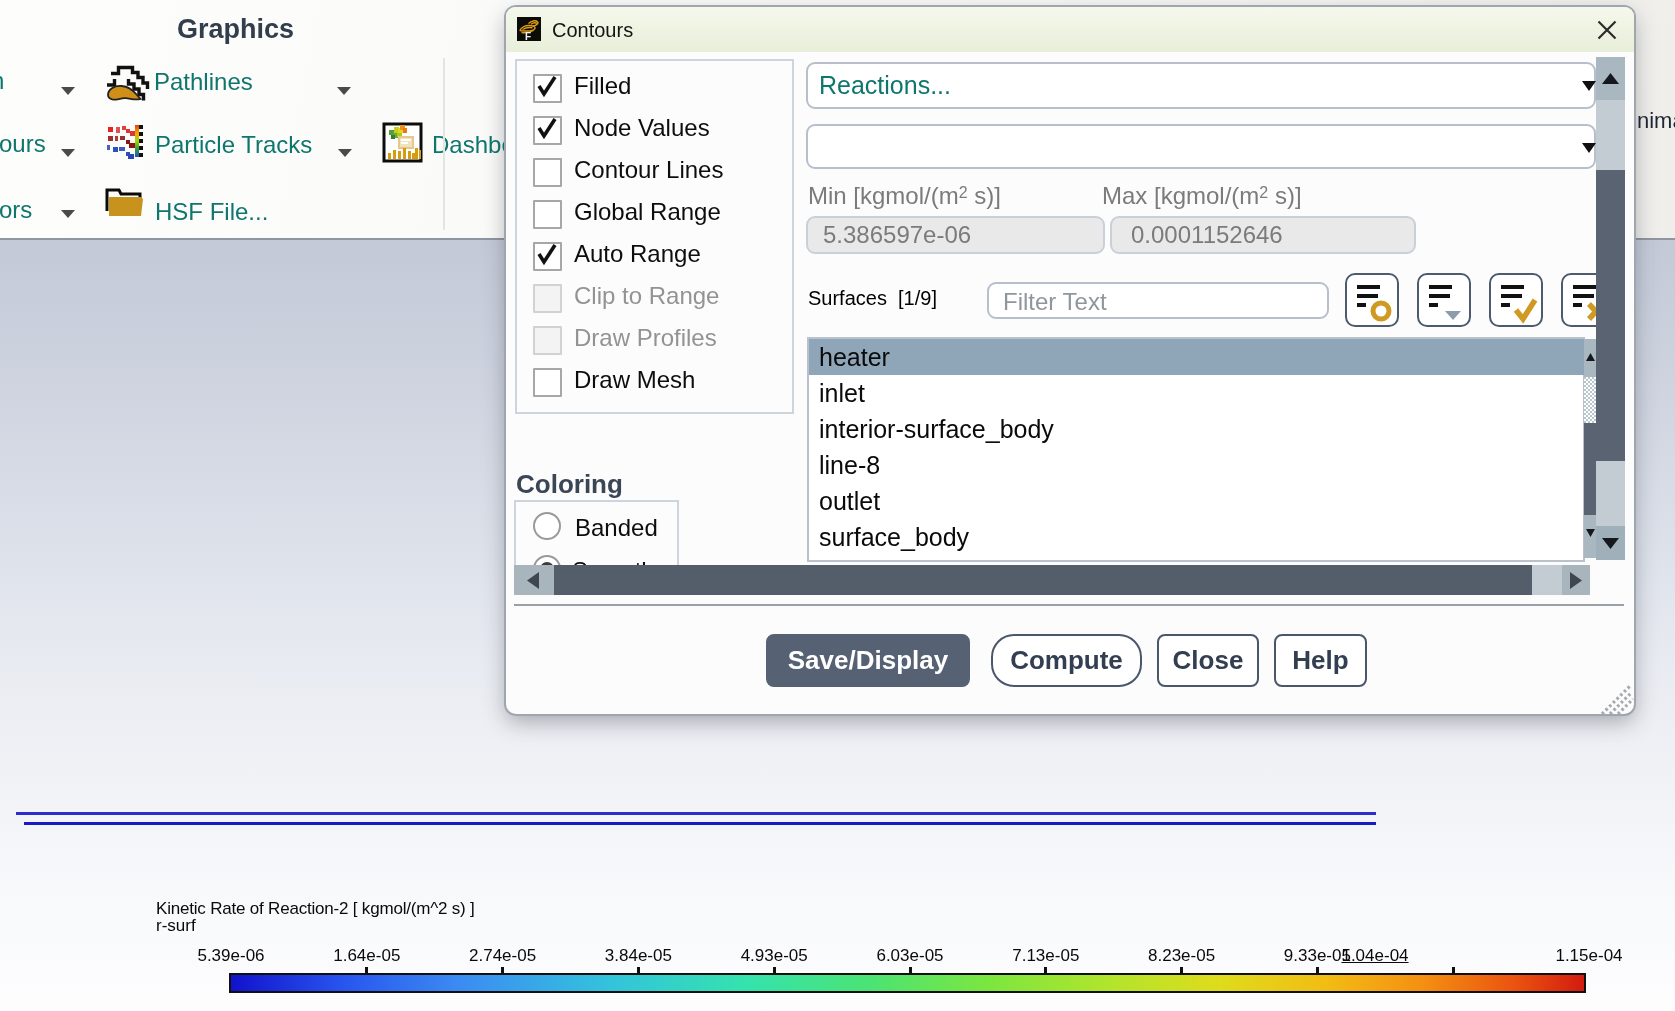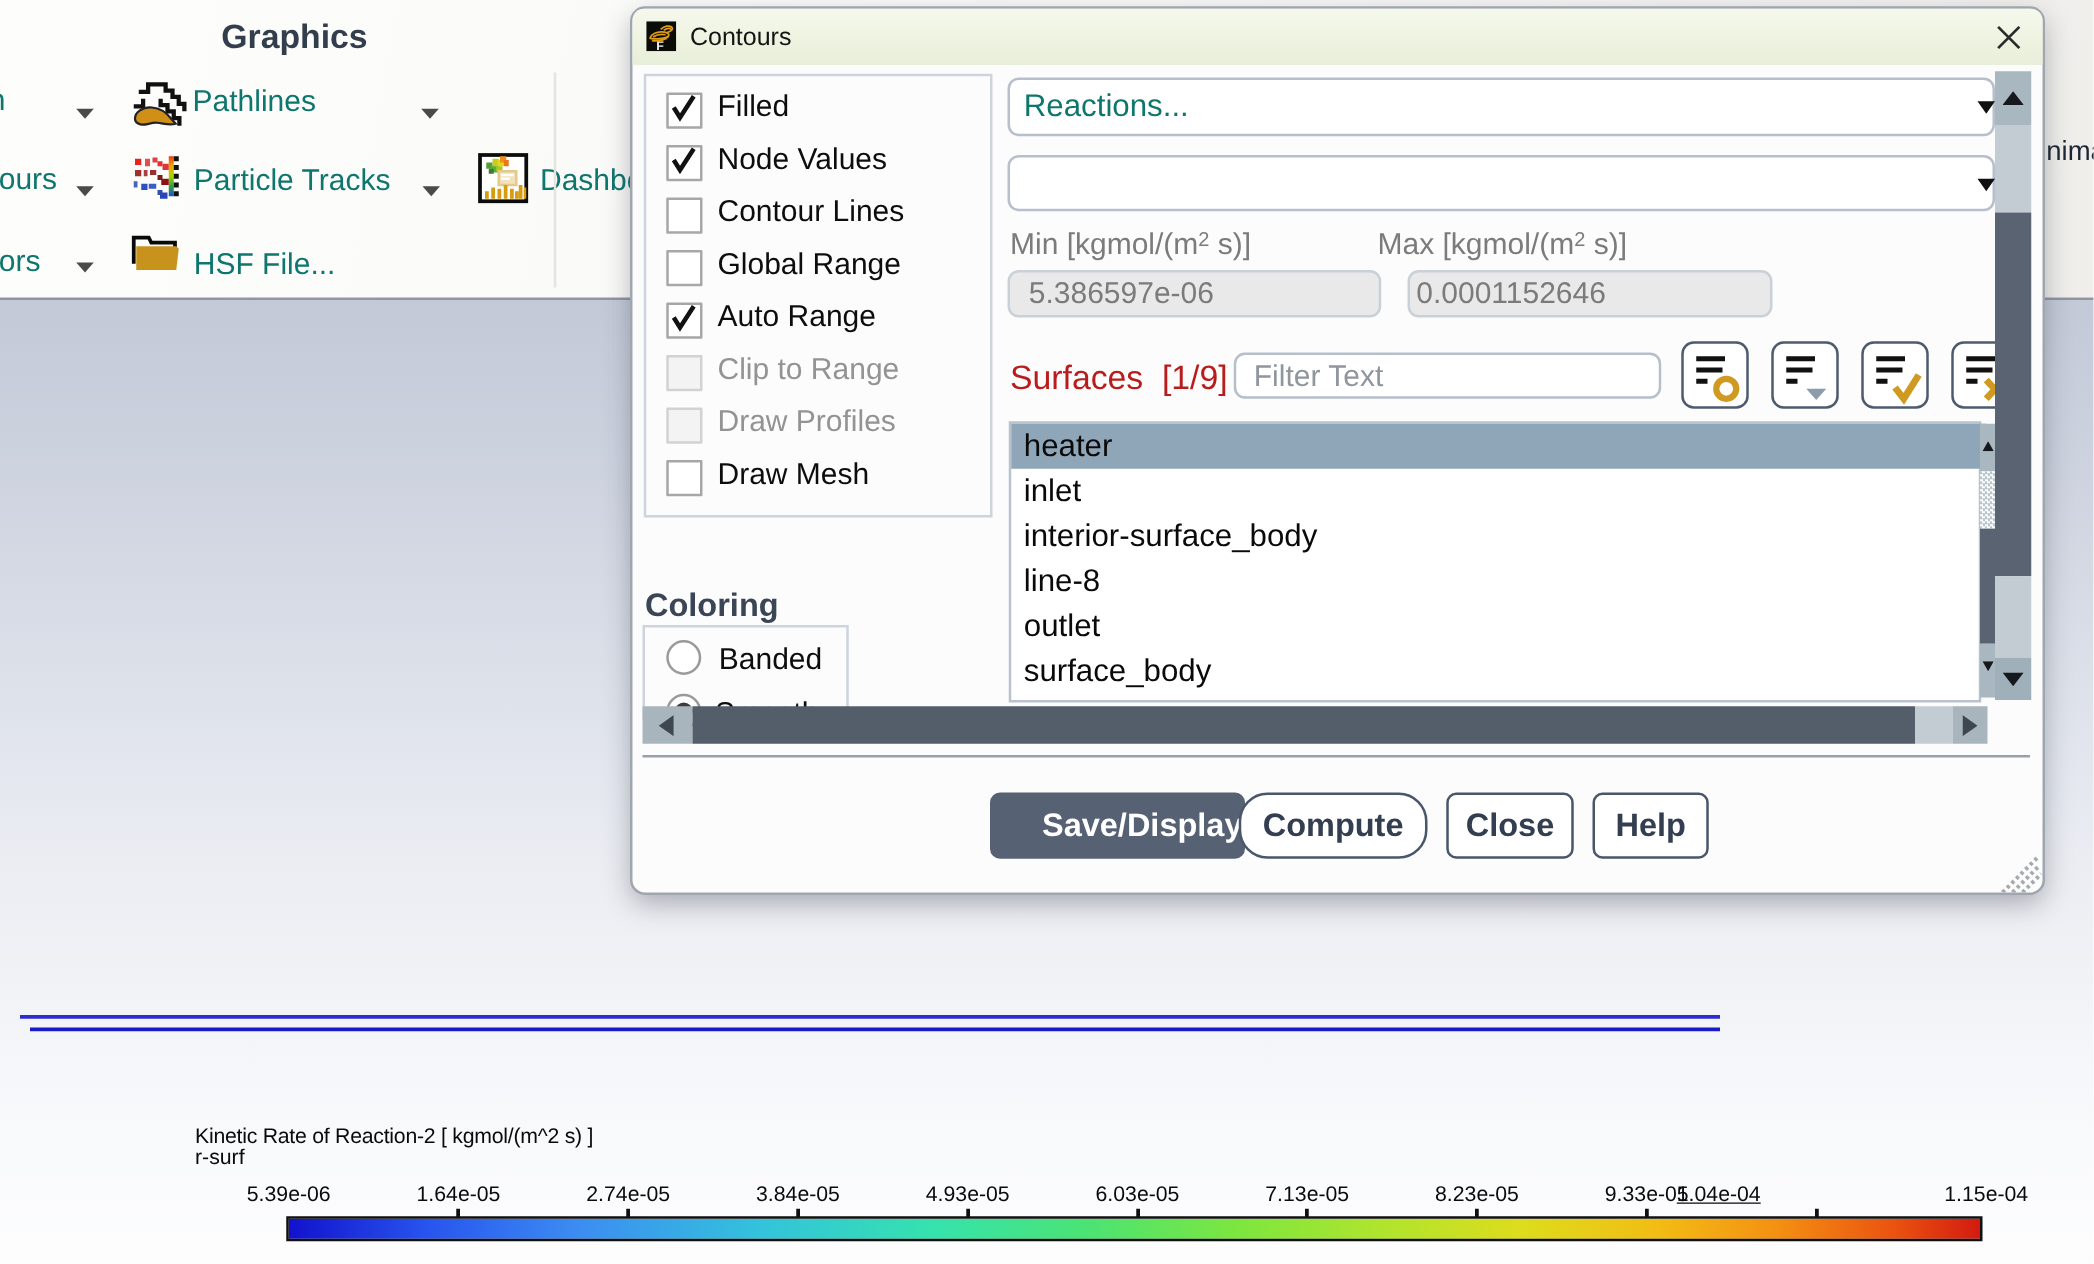--- a/index.html
+++ b/index.html
@@ -206,23 +206,23 @@
 
     <div class="abs combo" style="left:300px;top:55px;width:786px;height:43px;"></div>
     <div class="abs rtxt" style="left:313px;top:64px;font-size:25px;">Reactions...</div>
     <div class="abs carr" style="left:1076px;top:74px;"></div>
     <div class="abs combo" style="left:300px;top:117px;width:786px;height:41px;"></div>
     <div class="abs carr" style="left:1076px;top:136px;"></div>
 
     <div class="abs" style="left:302px;top:175px;font-size:24px;color:#7b7b7b;">Min [kgmol/(m<span style="font-size:16px;vertical-align:6px;">2</span> s)]</div>
     <div class="abs" style="left:596px;top:175px;font-size:24px;color:#7b7b7b;">Max [kgmol/(m<span style="font-size:16px;vertical-align:6px;">2</span> s)]</div>
     <div class="abs field" style="left:300px;top:209px;width:280px;height:34px;line-height:34px;padding-left:15px;">5.386597e-06</div>
-    <div class="abs field" style="left:620px;top:209px;width:283px;height:34px;line-height:34px;padding-left:5px;">0.0001152646</div>
-
-    <div class="abs" style="left:302px;top:280px;font-size:27px;color:#b91c1c;">Surfaces&nbsp; [1/9]</div>
+    <div class="abs field" style="left:604px;top:209px;width:283px;height:34px;line-height:34px;padding-left:19px;">0.0001152646</div>
+
+    <div class="abs" style="left:302px;top:280px;font-size:20px;color:#000000;">Surfaces&nbsp; [1/9]</div>
     <div class="abs combo" style="left:481px;top:275px;width:338px;height:33px;"></div>
     <div class="abs" style="left:497px;top:281px;font-size:24px;color:#90969d;">Filter Text</div>
 
     <div class="abs ibtn" style="left:839px;top:266px;"></div>
     <div class="abs ibtn" style="left:911px;top:266px;"></div>
     <div class="abs ibtn" style="left:983px;top:266px;"></div>
     <div class="abs ibtn" style="left:1055px;top:266px;"></div>
     <svg class="abs" style="left:839px;top:266px;" width="54" height="54" viewBox="0 0 54 54">
       <g fill="#111">
           <rect x="12" y="12" width="23" height="4"></rect>
@@ -295,21 +295,21 @@
       </svg>
     <div class="abs" style="left:48px;top:558px;width:978px;height:30px;background:#545e6b;"></div>
     <div class="abs" style="left:1026px;top:558px;width:30px;height:30px;background:#c3ccd3;"></div>
     <div class="abs" style="left:1056px;top:558px;width:28px;height:30px;background:#a9b5bc;"></div>
     <svg class="abs" style="left:1064px;top:565px;" width="12" height="17">
         <path d="M0 0 L0 17 L12 8.5 Z" fill="#3e4750"></path>
       </svg>
 
     <div class="abs" style="left:8px;top:597px;width:1110px;height:2px;background:#9aa0a8;"></div>
 
-    <div class="abs btn" style="left:286px;top:627px;width:200px;background:#566173;border-color:#566173;color:#fff;text-align:right;">Save/Display</div>
+    <div class="abs btn" style="left:260px;top:627px;width:200px;background:#566173;border-color:#566173;color:#fff;">Save/Display</div>
     <div class="abs btn" style="left:485px;top:627px;width:147px;border-radius:23px;">Compute</div>
     <div class="abs btn" style="left:651px;top:627px;width:98px;">Close</div>
     <div class="abs btn" style="left:768px;top:627px;width:89px;">Help</div>
 
     <svg class="abs" style="left:1092px;top:678px;" width="36" height="29" viewBox="0 0 36 29">
       <g stroke="#a7aaae" stroke-width="3.2" fill="none" stroke-dasharray="2.6 2.6">
         <path d="M4 29 L33 0"></path>
           <path d="M12 29 L34 7"></path>
           <path d="M20 29 L35 14"></path>
       </g>

